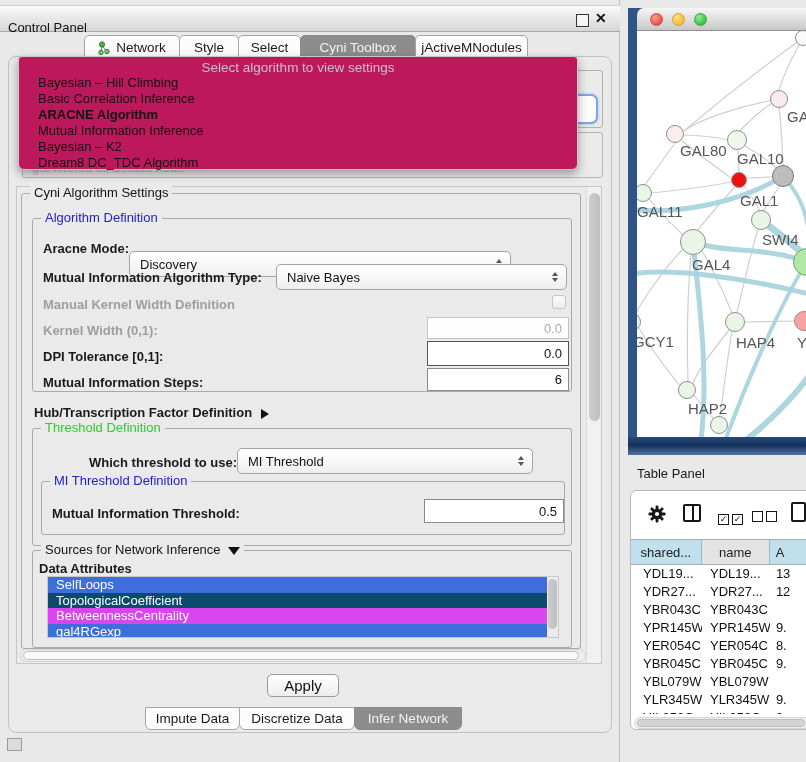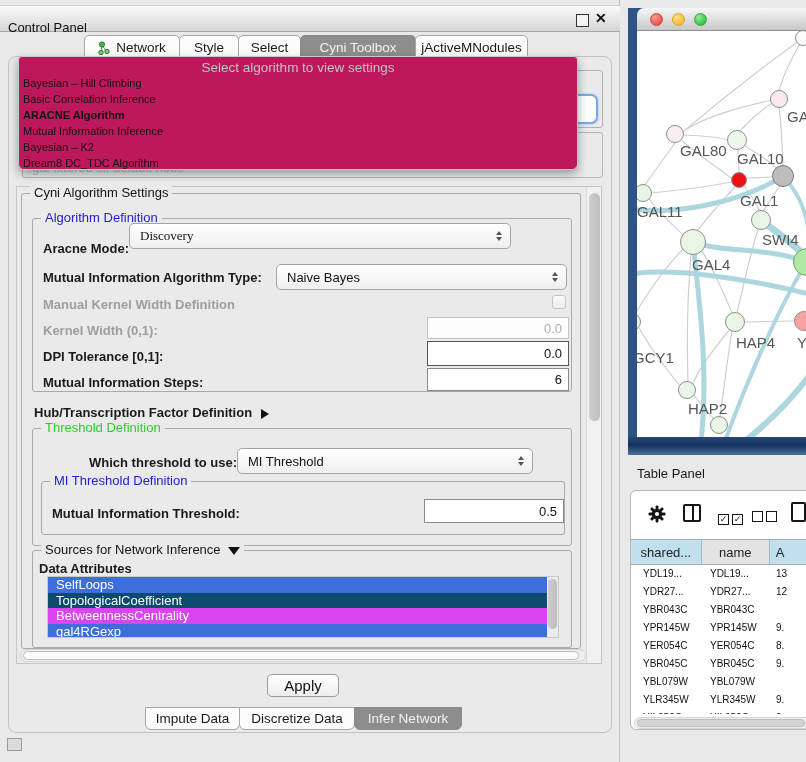--- a/index.html
+++ b/index.html
@@ -36,21 +36,21 @@
   .field{border:1px solid #8A8A8A;background:#FFF;font-size:13px;color:#111;
          display:flex;align-items:center;justify-content:flex-end;padding:0 6px;}
   .field.dis{border-color:#C4C4C4;color:#ADADAD;background:#FDFDFD;}
   .chk{border:1px solid #C6C6C6;border-radius:3px;background:linear-gradient(#FAFAFA,#EDEDED);}
   .arrow-r{width:0;height:0;border-top:5.5px solid transparent;border-bottom:5.5px solid transparent;border-left:8px solid #111;display:inline-block;margin-left:9px;vertical-align:-2px;}
   .arrow-d{width:0;height:0;border-left:6px solid transparent;border-right:6px solid transparent;border-top:8px solid #111;display:inline-block;margin-left:7px;vertical-align:-1px;}
   
   .dropdown{left:18px;top:56px;width:560px;height:114px;background:#be185d;border:1px solid #C9C9C9;
             border-radius:4px 4px 6px 6px;box-shadow:0 4px 10px rgba(0,0,0,.35);z-index:50;}
   .dd-ph{font-size:13.5px;color:#C4C4C4;text-align:center;padding-top:3px;}
-  .dd-item{font-size:11px;color:#111;height:16px;line-height:16px;padding-left:4px;white-space:nowrap;}
+  .dd-item{font-size:13px;color:#111;height:16px;line-height:16px;padding-left:19px;white-space:nowrap;}
   .dd-item.sel{font-weight:bold;}
   .ghost-txt{font-size:13px;color:#BCBCBC;white-space:nowrap;}
   
   .attrlist{background:#FFF;border:1px solid #C9C9C9;overflow:hidden;}
   .attr-item{background:#3E6ED9;color:#FFF;font-size:13px;height:15.5px;line-height:15.5px;padding-left:8px;}
   
   .sb-track-v{background:#F1F1F1;border-left:1px solid #DADADA;}
   .sb-thumb{background:linear-gradient(90deg,#CDCDCD,#BEBEBE);border-radius:6px;}
   .sb-track-h{background:#EDEDED;border:1px solid #D6D6D6;border-radius:7px;}
   .sb-thumb-h{background:#FAFAFA;border:1px solid #BDBDBD;border-radius:5px;}
@@ -69,21 +69,21 @@
   .netbottom{position:absolute;left:0;bottom:0;width:100%;height:18px;
              background:linear-gradient(180deg,#27497A 0%,#13305B 45%,#51739F 100%);}
   .nnode{position:absolute;border-radius:50%;border:1.5px solid #8E8E8E;box-sizing:border-box;}
   .nlabel{position:absolute;font-size:15px;color:#565656;white-space:nowrap;}
   
   .tp-title{font-size:13px;color:#1A1A1A;}
   .tcard{left:630px;top:490px;width:184px;height:240px;background:#FFF;border:1px solid #B9B9B9;border-radius:6px 0 0 6px;overflow:hidden;}
   .theadrow{position:absolute;left:0;top:48px;width:100%;height:24px;display:flex;border-top:1px solid #ABABAB;border-bottom:1px solid #ABABAB;}
   .thcell{display:flex;align-items:center;justify-content:center;font-size:13px;color:#222;border-right:1px solid #9FB7C0;box-sizing:border-box;}
   .trow{display:flex;height:18px;}
-  .tcell{font-size:10px;color:#111;display:flex;align-items:center;box-sizing:border-box;white-space:nowrap;overflow:hidden;}
+  .tcell{font-size:13px;color:#111;display:flex;align-items:center;box-sizing:border-box;white-space:nowrap;overflow:hidden;}
   .icbox{border:2px solid #161616;box-sizing:border-box;}
   .cb{width:11px;height:11px;border:1.5px solid #161616;box-sizing:border-box;font-size:9px;line-height:8px;text-align:center;color:#161616;display:inline-block;}
 </style>
 </head>
 <body>
 
 <div class="abs leftwin">
 
   <div class="abs titlebar">
     <span class="t">Control Panel</span>
@@ -147,21 +147,21 @@
       <div class="abs sb-thumb-h" style="left:2px;top:1px;width:556px;height:9px;"></div>
     </div>
 
     <div class="abs gbox" style="left:4px;top:6px;width:560px;height:456px;">
       <span class="gtitle blackt">Cyni Algorithm Settings</span>
 
       <div class="abs gbox" style="left:10px;top:24px;width:540px;height:174px;">
         <span class="gtitle blue">Algorithm Definition</span>
 
         <div class="abs lbl" style="left:10px;top:22px;">Aracne Mode:</div>
-        <div class="abs combo" style="left:96px;top:4px;width:382px;height:26px;font-family:Liberation Serif, serif;">
+        <div class="abs combo" style="left:96px;top:32px;width:382px;height:26px;">
           <span>Discovery</span>
           <span class="spin">
               <span class="su"></span>
               <span class="sd"></span>
             </span>
         </div>
 
         <div class="abs lbl" style="left:10px;top:51px;">Mutual Information Algorithm Type:</div>
         <div class="abs combo" style="left:243px;top:45px;width:291px;height:26px;">
           <span>Naive Bayes</span>
@@ -308,21 +308,21 @@
       <div class="nlabel" style="left: 103px; top: 161px; color: rgb(86, 86, 86);">GAL1</div>
       <div class="nnode" style="left: 135px; top: 134px; height: 22px; width: 22px; background: rgb(189, 189, 189); border-color: rgb(122, 122, 122);"></div>
       <div class="nnode" style="left: -3px; top: 153px; height: 18px; width: 18px; background: rgb(234, 246, 229);"></div>
       <div class="nlabel" style="left: 0px; top: 172px; color: rgb(86, 86, 86);">GAL11</div>
       <div class="nnode" style="left: 114px; top: 179px; height: 20px; width: 20px; background: rgb(234, 246, 229);"></div>
       <div class="nlabel" style="left: 125px; top: 200px; color: rgb(86, 86, 86);">SWI4</div>
       <div class="nnode" style="left: 43px; top: 198px; height: 26px; width: 26px; background: rgb(234, 246, 229);"></div>
       <div class="nlabel" style="left: 55px; top: 225px; color: rgb(86, 86, 86);">GAL4</div>
       <div class="nnode" style="left: 156px; top: 217px; height: 28px; width: 28px; background: rgb(175, 233, 163); border-color: rgb(111, 164, 104);"></div>
       <div class="nnode" style="left: -14px; top: 282px; height: 18px; width: 18px; background: rgb(234, 246, 229);"></div>
-      <div class="nlabel" style="left: -4px; top: 318px; color: rgb(86, 86, 86);">GCY1</div>
+      <div class="nlabel" style="left: -4px; top: 302px; color: rgb(86, 86, 86);">GCY1</div>
       <div class="nnode" style="left: 88px; top: 281px; height: 20px; width: 20px; background: rgb(234, 246, 229);"></div>
       <div class="nlabel" style="left: 99px; top: 303px; color: rgb(86, 86, 86);">HAP4</div>
       <div class="nnode" style="left: 157px; top: 280px; height: 20px; width: 20px; background: rgb(247, 163, 163);"></div>
       <div class="nlabel" style="left: 160px; top: 303px; color: rgb(86, 86, 86);">Y</div>
       <div class="nnode" style="left: 41px; top: 350px; height: 18px; width: 18px; background: rgb(234, 246, 229);"></div>
       <div class="nlabel" style="left: 51px; top: 369px; color: rgb(86, 86, 86);">HAP2</div>
       <div class="nnode" style="left: 73px; top: 385px; height: 18px; width: 18px; background: rgb(234, 246, 229);"></div>
     </div>
   <div class="netbottom"></div>
 </div>

